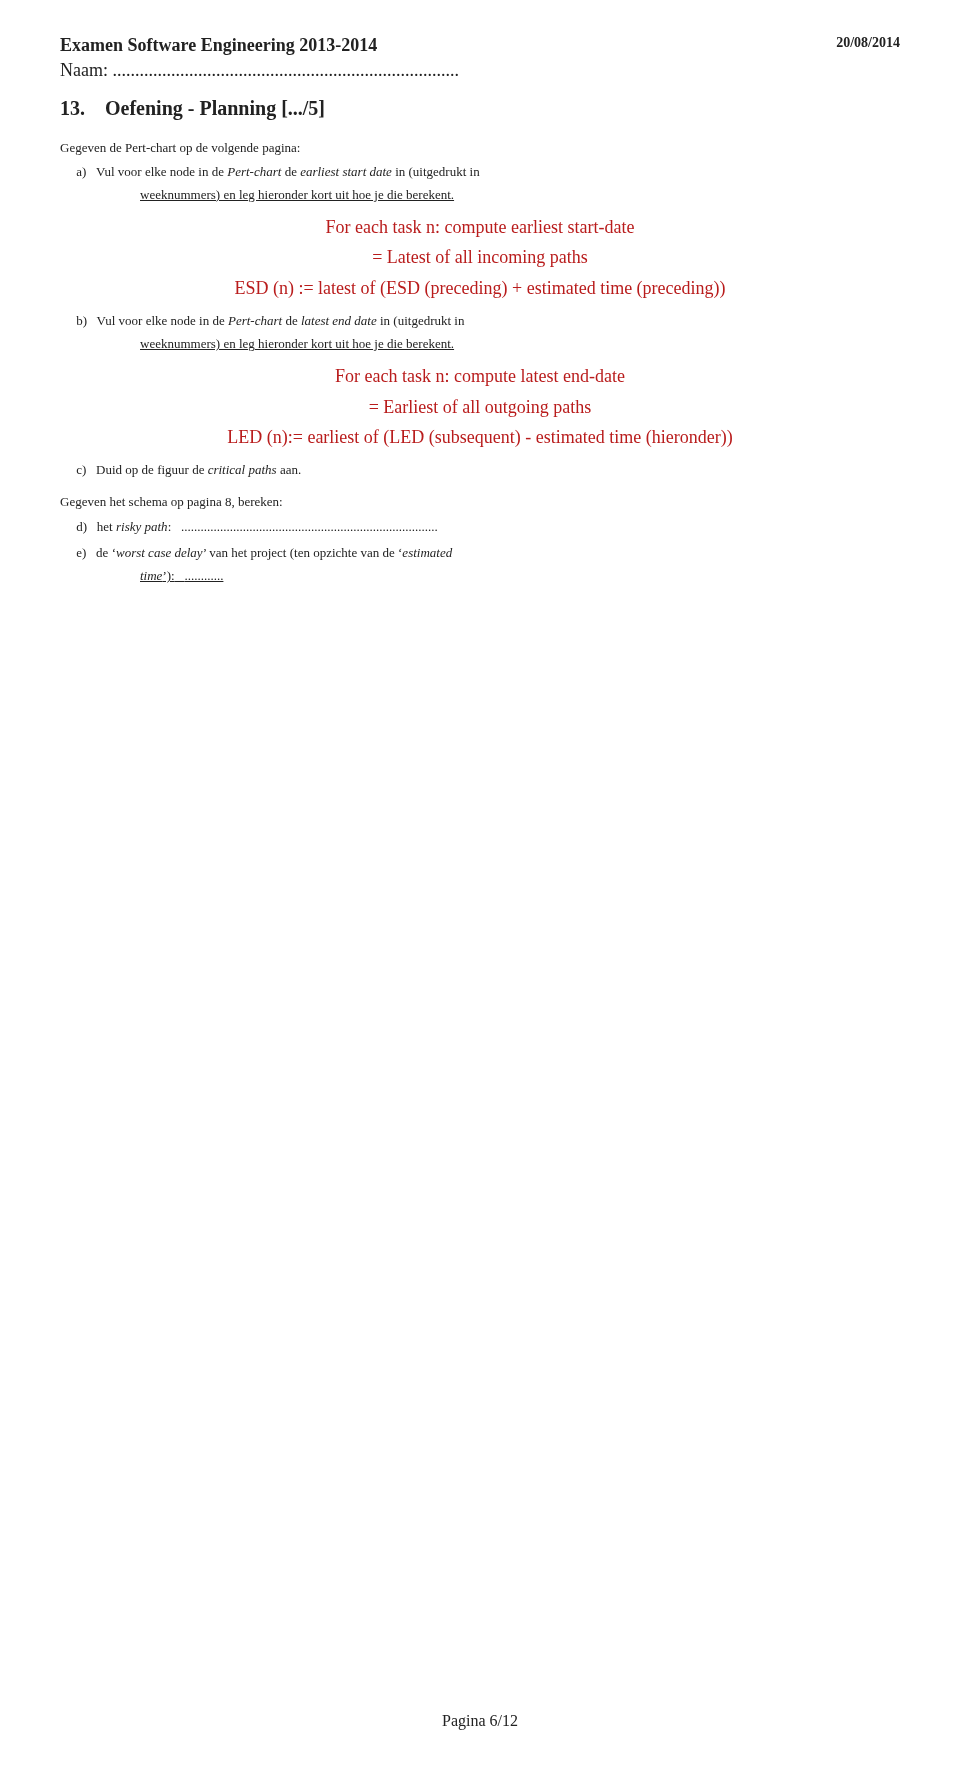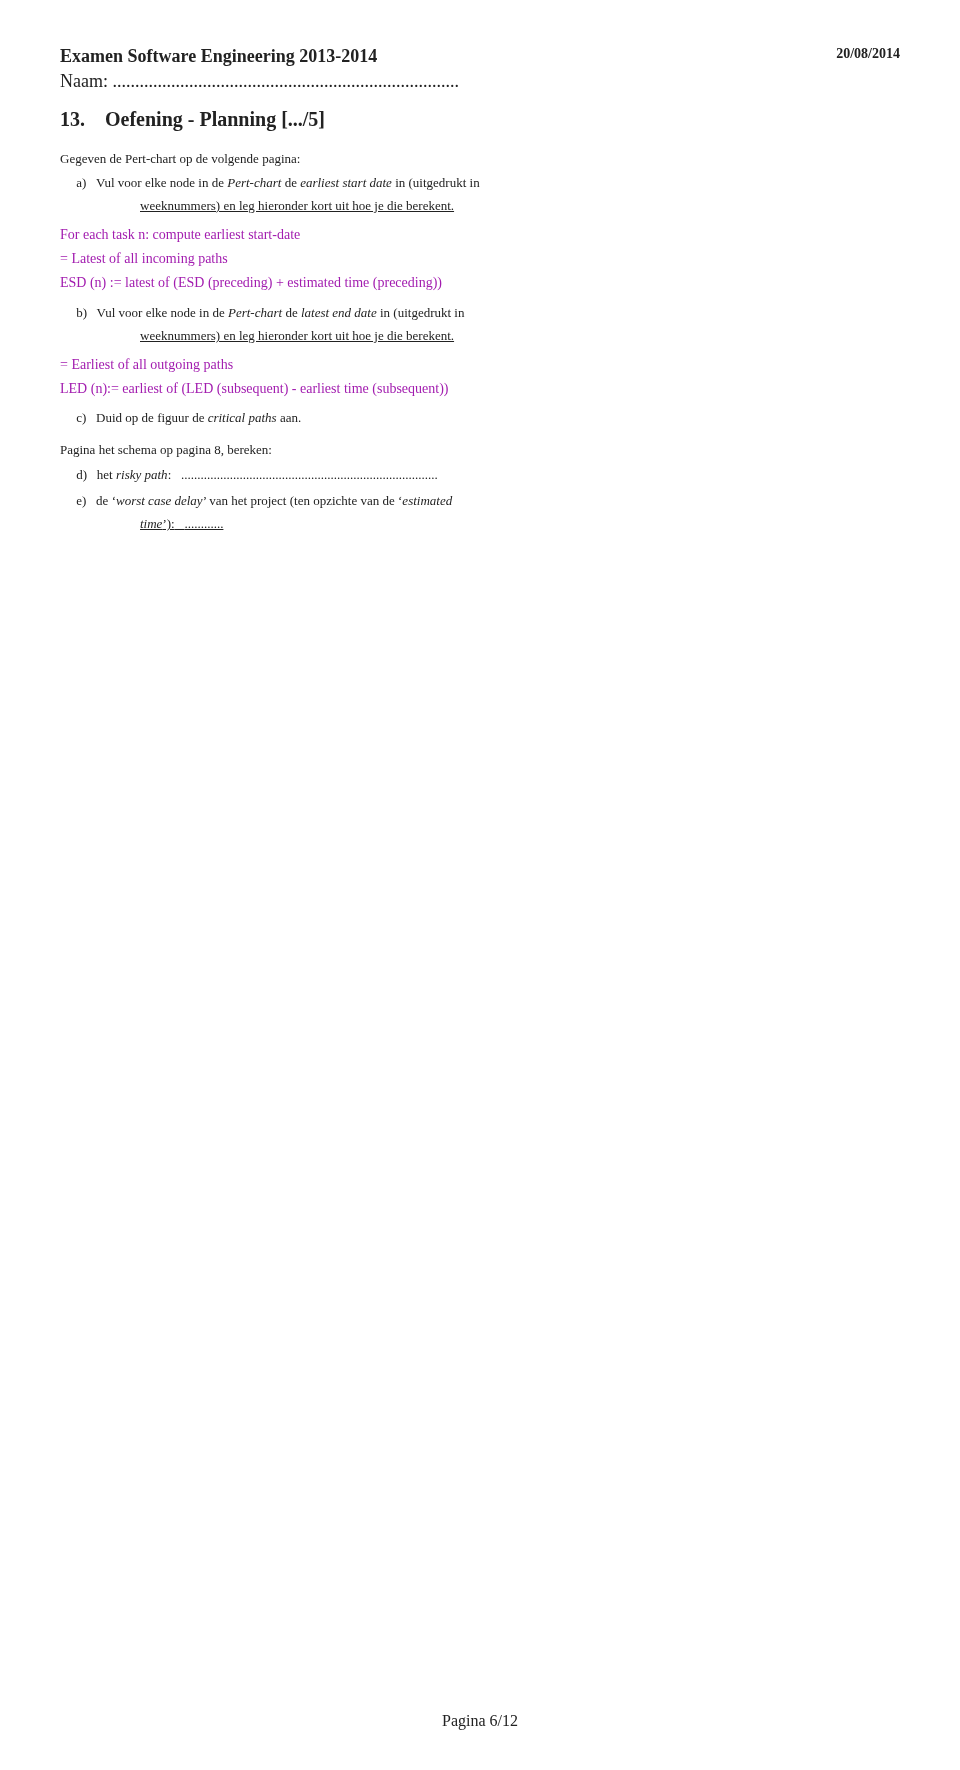--- a/index.html
+++ b/index.html
@@ -14,21 +14,21 @@
       background: #ffffff;
       font-family: 'Times New Roman', Times, serif;
       font-size: 18px;
       color: #222222;
       position: relative;
     }
 
     .page {
       width: 960px;
       min-height: 1770px;
-      padding: 46px 60px 60px 60px;
+      padding: 35px 60px 60px 60px;
       position: relative;
     }
 
     .header {
       display: flex;
       justify-content: space-between;
       align-items: flex-start;
       margin-bottom: 4px;
     }
 
@@ -58,23 +58,24 @@
       margin-bottom: 4px;
       line-height: 1.5;
     }
 
     .indented-2 {
       margin-left: 80px;
       text-decoration: underline;
     }
 
     .blue-text {
-      color: #a21caf;
-      font-size: 14px;
+      color: #b91c1c;
+      font-size: 18px;
       line-height: 1.6;
+      text-align: center;
     }
 
     .part-b {
       margin-top: 8px;
       margin-bottom: 4px;
     }
 
     .page-number {
       position: absolute;
       bottom: 40px;
@@ -129,34 +130,35 @@
 
   <p class="intro-text part-b">
     <span>&nbsp;&nbsp;&nbsp;&nbsp;</span>
     <span>b)</span>
     &nbsp;
     <span>Vul voor elke node in de <em>Pert-chart</em> de <em>latest end date</em> in (uitgedrukt in</span>
   </p>
   <p class="intro-text indented-2">weeknummers) en leg hieronder kort uit hoe je die berekent.</p>
 
   <div style="margin-top: 8px; margin-bottom: 8px;">
+    <p class="blue-text">For each task n: compute latest end-date</p>
     <p class="blue-text">= Earliest of all outgoing paths</p>
     <p class="blue-text">
-      LED (n):= earliest of (LED (subsequent) - earliest time (subsequent))
+      LED (n):= earliest of (LED (subsequent) - estimated time (hieronder))
     </p>
   </div>
 
   <p class="intro-text">
     <span>&nbsp;&nbsp;&nbsp;&nbsp;</span>
     <span>c)</span>
     &nbsp;
     <span>Duid op de figuur de <em>critical paths</em> aan.</span>
   </p>
 
-  <p class="intro-text" style="margin-top: 12px;">Pagina het schema op pagina 8, bereken:</p>
+  <p class="intro-text" style="margin-top: 12px;">Gegeven het schema op pagina 8, bereken:</p>
 
   <p class="intro-text" style="margin-top: 6px;">
     <span>&nbsp;&nbsp;&nbsp;&nbsp;</span>
     <span>d)</span>
     &nbsp;
     <span>het <em>risky path</em>:</span>
     &nbsp;
     <span>...............................................................................</span>
   </p>
 

